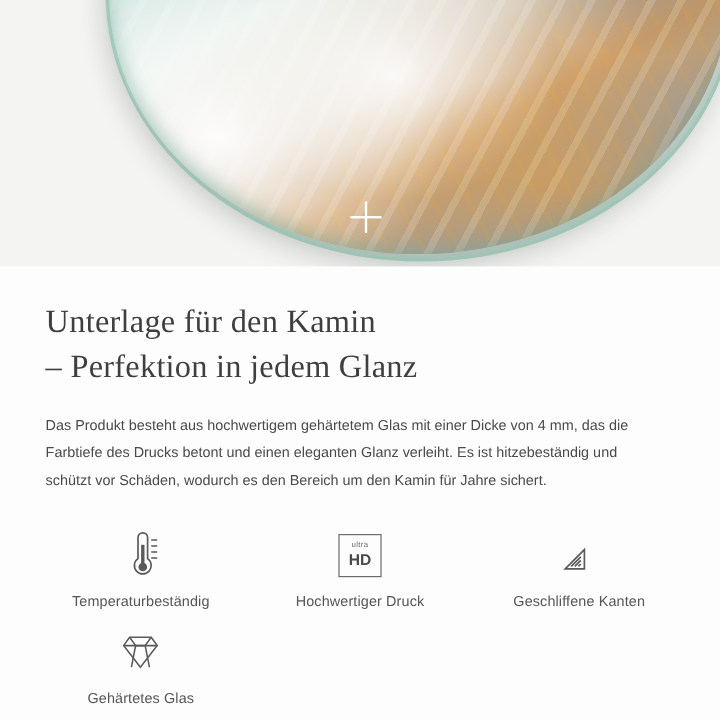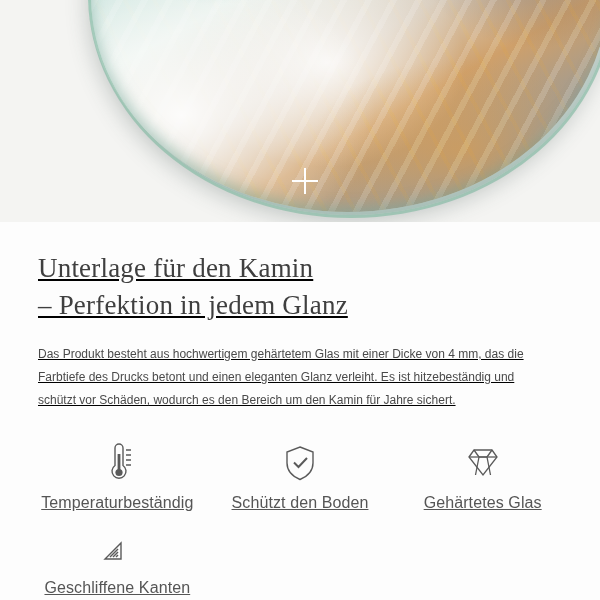--- a/index.html
+++ b/index.html
@@ -85,21 +85,20 @@
     background: #ffffff;
     transform: translate(-50%, -50%);
     filter: blur(0.4px);
   }
   .hero-sparkle::before { width: 26px; height: 2px; }
   .hero-sparkle::after  { width: 2px; height: 26px; }
 
   
   .content {
     padding: 28px 30px 0 38px;
-    text-decoration: underline;
   }
   .headline {
     font-family: "Liberation Serif", serif;
     font-size: 27px;
     line-height: 1.38;
     color: #3f3f3f;
     font-weight: 400;
     margin: 0 0 18px 0;
     letter-spacing: 0.2px;
   }
@@ -127,25 +126,24 @@
     justify-content: flex-start;
   }
   .feature-icon {
     height: 44px;
     display: flex;
     align-items: center;
     justify-content: center;
   }
   .feature-label {
     margin-top: 9px;
-    font-size: 16px;
+    font-size: 12px;
     color: #555555;
     text-align: center;
     letter-spacing: 0.1px;
-    text-decoration: underline;
   }
   .hd-box {
     width: 34px;
     height: 34px;
     border: 1.4px solid #6a6a6a;
     display: flex;
     flex-direction: column;
     align-items: center;
     justify-content: center;
     line-height: 1;
@@ -188,51 +186,51 @@
         <svg width="40" height="42" viewBox="0 0 40 42" fill="none" stroke="#5a5a5a" stroke-width="1.4">
           <path d="M18 6 a4 4 0 0 1 8 0 v17.5 a7 7 0 1 1 -8 0 Z"></path>
           <circle cx="22" cy="30.5" r="3.6" fill="#5a5a5a" stroke="none"></circle>
           <rect x="20.6" y="12" width="2.8" height="17" fill="#5a5a5a" stroke="none"></rect>
           <path d="M29 8 h5 M29 13 h5 M29 18 h5 M29 23 h5"></path>
         </svg>
       </div>
       <div class="feature-label">Temperaturbeständig</div>
     </div>
 
-
-    <div class="feature">
-      <div class="feature-icon">
-        <svg width="40" height="42" viewBox="0 0 40 42" fill="none" stroke="#5a5a5a" stroke-width="1.4">
-          <path d="M20 5 L33 10 v11 c0 8.5 -6 13.5 -13 16.5 C13 34.5 7 29.5 7 21 V10 Z"></path>
-          <path d="M14 20.5 l4.5 4.5 L27 16" stroke-width="2"></path>
+    <div class="feature">
+      <div class="feature-icon">
+        <div class="hd-box">
+          <span class="ultra">ultra</span>
+          <span class="hd">HD</span>
+        </div>
+      </div>
+      <div class="feature-label">Hochwertiger Druck</div>
+    </div>
+
+
+    <div class="feature">
+      <div class="feature-icon">
+        <svg width="40" height="40" viewBox="0 0 40 40" fill="none" stroke="#5a5a5a" stroke-width="1.4">
+          <path d="M8 31 L24 31 L24 15 Z"></path>
+          <path d="M13 29 L21 21"></path>
+          <path d="M16 29 L21 24"></path>
+          <path d="M19 29 L21 27"></path>
         </svg>
       </div>
-      <div class="feature-label">Schützt den Boden</div>
+      <div class="feature-label">Geschliffene Kanten</div>
     </div>
 
     <div class="feature">
       <div class="feature-icon">
         <svg width="44" height="40" viewBox="0 0 44 40" fill="none" stroke="#5a5a5a" stroke-width="1.3">
           <path d="M8 14 L13 7 h18 l5 7 -14 18 Z"></path>
           <path d="M8 14 h28"></path>
           <path d="M13 7 l5 7 -3.5 18"></path>
           <path d="M31 7 l-5 7 3.5 18"></path>
           <path d="M18 14 h8"></path>
         </svg>
       </div>
       <div class="feature-label">Gehärtetes Glas</div>
     </div>
 
-    <div class="feature">
-      <div class="feature-icon">
-        <svg width="40" height="40" viewBox="0 0 40 40" fill="none" stroke="#5a5a5a" stroke-width="1.4">
-          <path d="M8 31 L24 31 L24 15 Z"></path>
-          <path d="M13 29 L21 21"></path>
-          <path d="M16 29 L21 24"></path>
-          <path d="M19 29 L21 27"></path>
-        </svg>
-      </div>
-      <div class="feature-label">Geschliffene Kanten</div>
-    </div>
-
 
   </div>
 </div>
 
 </body></html>

